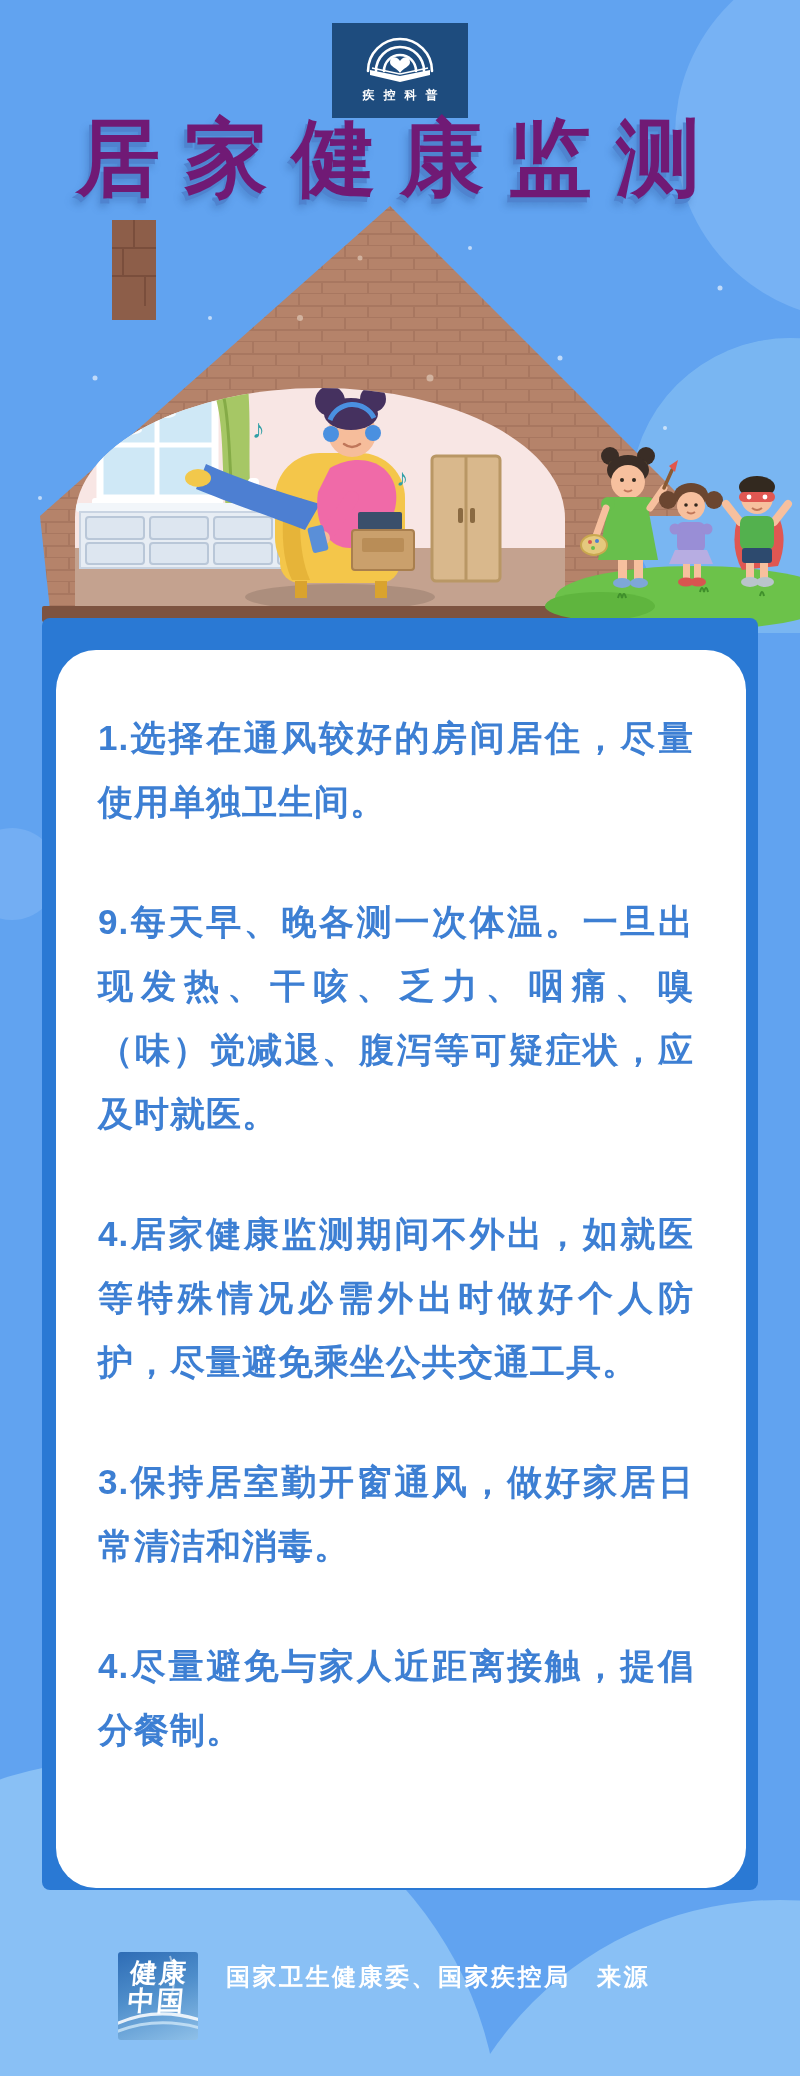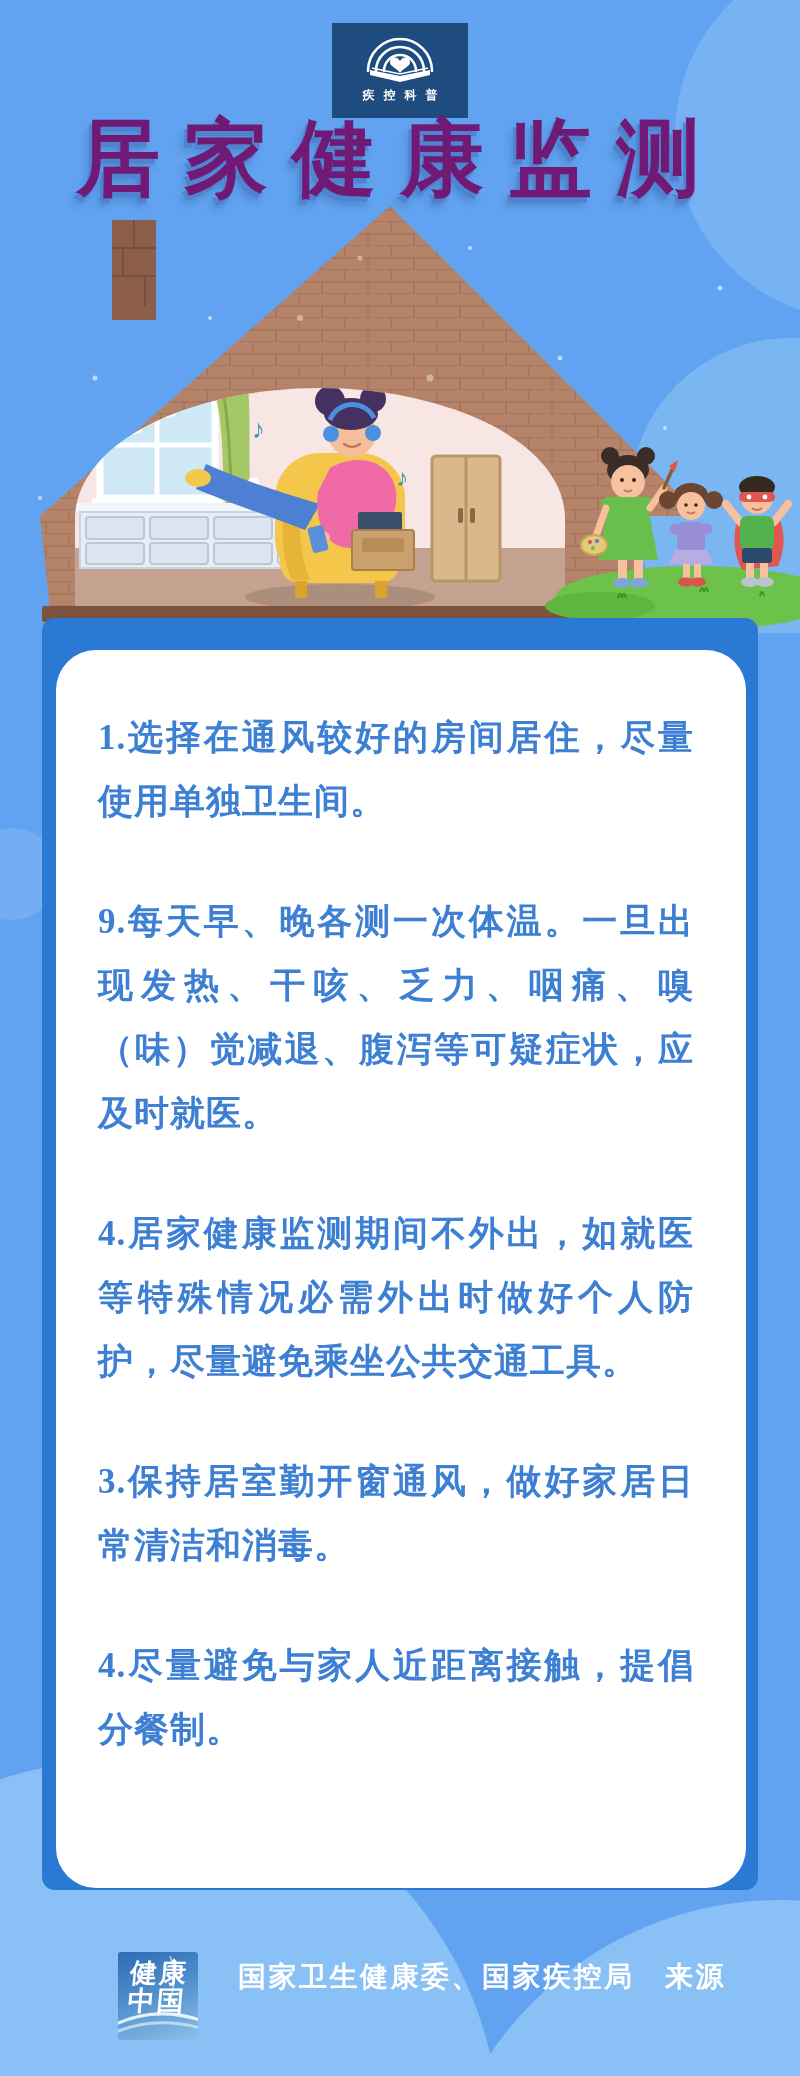--- a/index.html
+++ b/index.html
@@ -1,19 +1,19 @@
 <!DOCTYPE html>
 <html><head>
 <meta charset="utf-8">
 <style>
   html,body{margin:0;padding:0;}
   .poster{
     position:relative;width:800px;height:2076px;overflow:hidden;
     background:#61a3f0;
-    font-family:Liberation Serif, serif;
+    font-family:Liberation Sans, sans-serif;
   }
   .blob{position:absolute;border-radius:50%;}
   .blob.b1{left:675px;top:-50px;width:370px;height:370px;background:#77b2f4;}
   .blob.b2{left:-34px;top:828px;width:92px;height:92px;background:#73aef3;}
   .blob.b3{left:-260px;top:1760px;width:760px;height:760px;background:#89c0f5;}
   .blob.b4{left:430px;top:1900px;width:700px;height:700px;background:#89c0f5;}
 
   
   .cdc-logo{
     position:absolute;left:332px;top:23px;width:136px;height:95px;
@@ -31,21 +31,21 @@
     font-size:84px;font-weight:bold;color:#701a75;letter-spacing:24px;
     text-shadow:-3px 5px 0 #4f83cf,-5px 9px 7px rgba(47,91,158,.35);
     white-space:nowrap;
   }
 
   .illu{position:absolute;left:0;top:198px;width:800px;height:435px;}
 
   
   .card{
     position:absolute;left:42px;top:618px;width:716px;height:1272px;
-    background:#2a79d4;border-radius:13px;
+    background:#2a79d4;border-radius:8px;
   }
   .card-inner{
     position:absolute;left:14px;top:32px;right:12px;bottom:2px;
     background:#ffffff;border-radius:40px;
     padding:56px 52px 0 42px;box-sizing:border-box;
   }
   .card-inner p{
     margin:0 0 56px 0;
     font-size:35px;font-weight:bold;color:#3d7fd3;
     line-height:64px;letter-spacing:1px;text-align:justify;
@@ -58,21 +58,21 @@
     border-radius:3px;overflow:hidden;
   }
   .hc-logo .txt{
     position:absolute;left:0;top:7px;width:100%;text-align:center;
     color:#fff;font-weight:bold;font-size:27px;line-height:28px;
     letter-spacing:2px;transform:skewX(-5deg);z-index:2;
   }
   .hc-logo svg{position:absolute;left:0;bottom:0;z-index:1;}
   .credits{position:absolute;left:226px;top:1962px;color:#fff;}
   .credits p{
-    margin:0 0 16px 12px;font-size:28px;font-weight:bold;
+    margin:0 0 16px 0;font-size:24px;font-weight:bold;
     letter-spacing:2.5px;line-height:30px;white-space:nowrap;
   }
 </style>
 </head>
 <body>
 
 <div class="poster">
 
   <div class="blob b1"></div>
   <div class="blob b2"></div>

